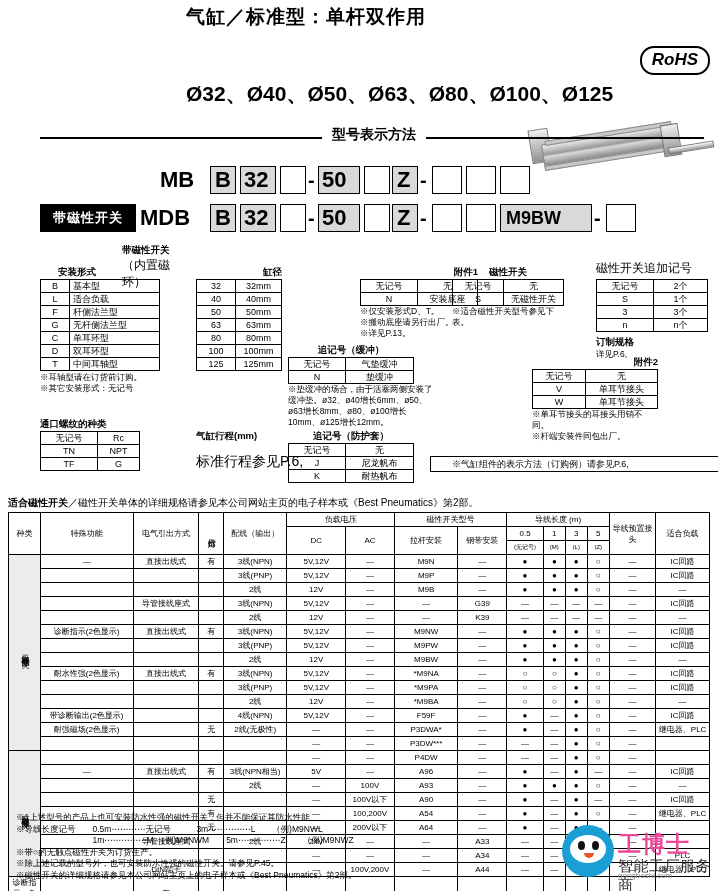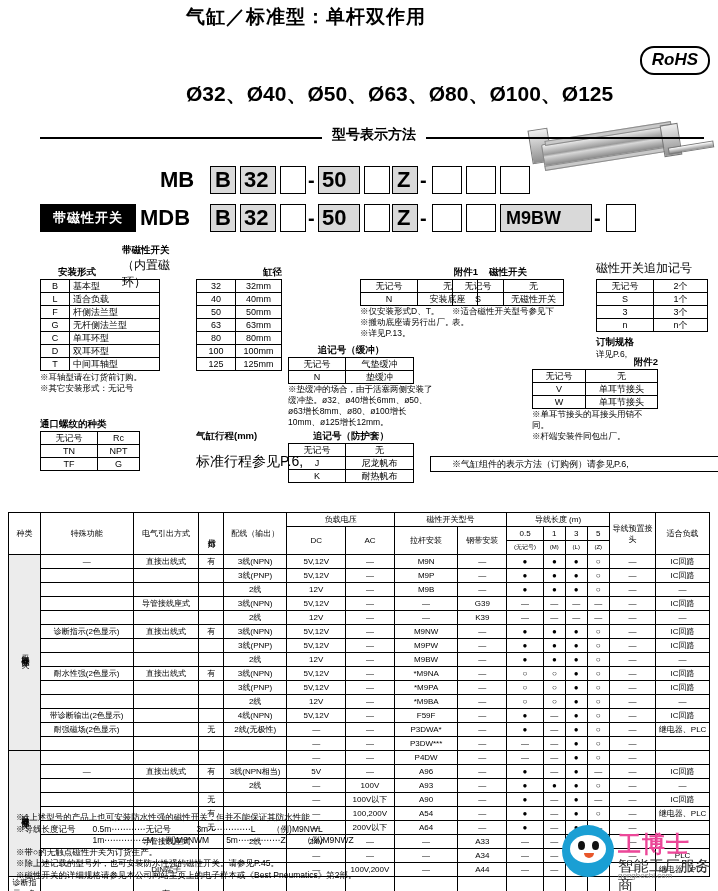--- a/index.html
+++ b/index.html
@@ -359,20 +359,23 @@
     </tbody>
       </table>
     <div style="font-size:9.5px;font-weight:bold;margin-top:4px;">订制规格</div>
     <div style="font-size:8.5px;">详见P.6,</div>
   </div>
 
   <div class="box" style="left:430px;top:456px;width:316px;height:16px;line-height:14px;padding-left:21px;">
     <span>※气缸组件的表示方法（订购例）请参见P.6,</span>
   </div>
 
+  <div class="swtitle">
+    <b>适合磁性开关</b><span>／磁性开关单体的详细规格请参见本公司网站主页的电子样本或《Best Pneumatics》第2部。</span>
+  </div>
 
   <div class="swtable">
     <table class="sw">
       <colgroup>
         <col style="width:26px">
           <col style="width:76px">
           <col style="width:54px">
           <col style="width:20px">
         <col style="width:52px">
           <col style="width:48px">

